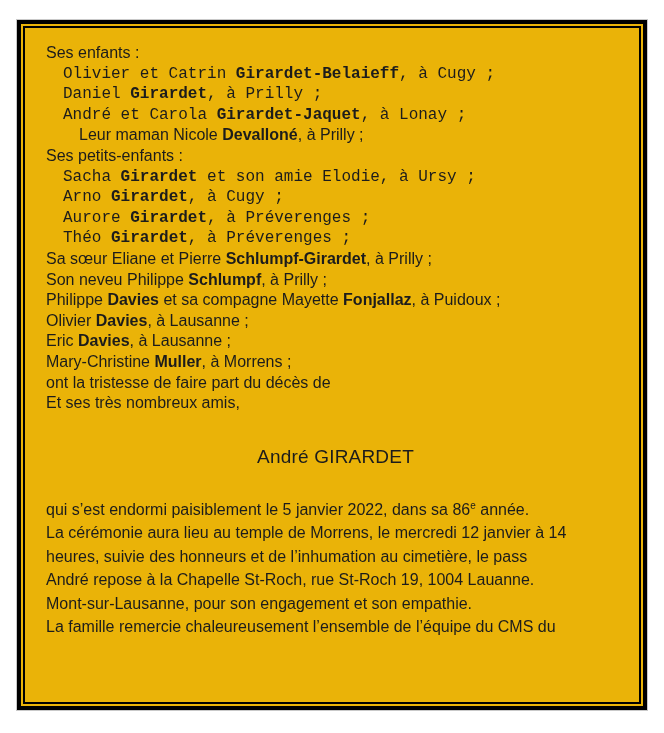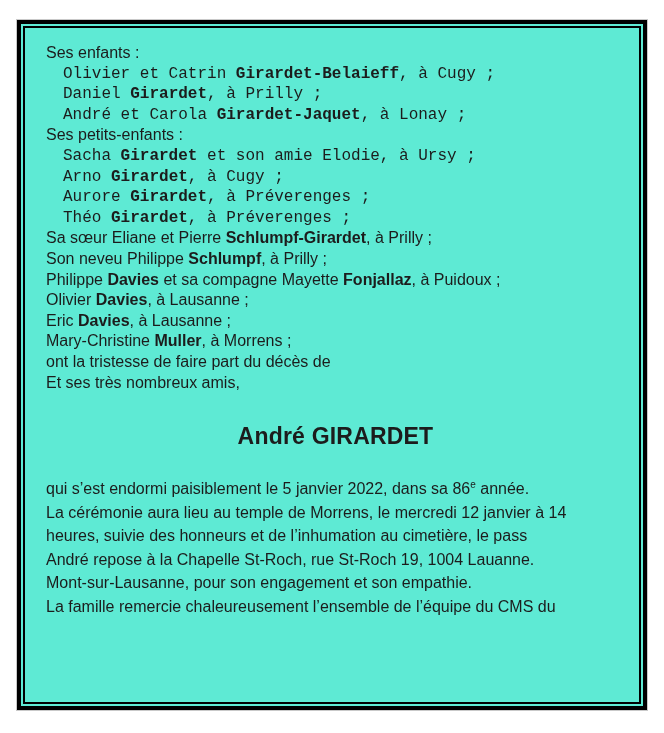--- a/index.html
+++ b/index.html
@@ -18,42 +18,42 @@
   .frame-outer {
     position: absolute;
     left: 17px;
     top: 20px;
     width: 630px;
     height: 690px;
     box-sizing: border-box;
     border: 4px solid #000000;
     outline: 1px solid #c9c9c9;
     padding: 2px;
-    background: #5eead4;
+    background: #eab308;
   }
   .frame-inner {
     box-sizing: border-box;
     width: 100%;
     height: 100%;
     border: 2px solid #000000;
     padding: 15px 14px 10px 21px;
     overflow: hidden;
   }
   .family-list { }
   .family-line {
     font-size: 16px;
     line-height: 20.6px;
     white-space: normal;
   }
   .indent-1 { padding-left: 17px; font-family: Liberation Mono, monospace; }
   .indent-2 { padding-left: 33px; }
   .b { font-weight: 700; }
   .title {
-    font-size: 23px;
-    font-weight: 700;
+    font-size: 19px;
+    font-weight: 400;
     text-align: center;
     margin: 30px 0 28px 0;
     line-height: 26px;
     letter-spacing: 0.2px;
   }
   .details { }
   .detail-line {
     font-size: 16px;
     line-height: 23.5px;
   }
@@ -66,20 +66,21 @@
 </head>
 <body style="color: rgb(28, 28, 28);">
 
 <div class="frame-outer">
   <div class="frame-inner">
     <div class="family-list">
         <div class="family-line"><span>Ses enfants :</span></div>
         <div class="family-line indent-1"><span>Olivier et Catrin </span><span class="b">Girardet-Belaieff</span><span>, à Cugy ;</span></div>
         <div class="family-line indent-1"><span>Daniel </span><span class="b">Girardet</span><span>, à Prilly ;</span></div>
         <div class="family-line indent-1"><span>André et Carola </span><span class="b">Girardet-Jaquet</span><span>, à Lonay ;</span></div>
+        <div class="family-line indent-2"><span>Leur maman Nicole </span><span class="b">Devalloné</span><span>, à Prilly ;</span></div>
         <div class="family-line"><span>Ses petits-enfants :</span></div>
         <div class="family-line indent-1"><span>Sacha </span><span class="b">Girardet</span><span> et son amie Elodie, à Ursy ;</span></div>
         <div class="family-line indent-1"><span>Arno </span><span class="b">Girardet</span><span>, à Cugy ;</span></div>
         <div class="family-line indent-1"><span>Aurore </span><span class="b">Girardet</span><span>, à Préverenges ;</span></div>
         <div class="family-line indent-1"><span>Théo </span><span class="b">Girardet</span><span>, à Préverenges ;</span></div>
         <div class="family-line"><span>Sa sœur Eliane et Pierre </span><span class="b">Schlumpf-Girardet</span><span>, à Prilly ;</span></div>
         <div class="family-line"><span>Son neveu Philippe </span><span class="b">Schlumpf</span><span>, à Prilly ;</span></div>
         <div class="family-line"><span>Philippe </span><span class="b">Davies</span><span> et sa compagne Mayette </span><span class="b">Fonjallaz</span><span>, à Puidoux ;</span></div>
         <div class="family-line"><span>Olivier </span><span class="b">Davies</span><span>, à Lausanne ;</span></div>
         <div class="family-line"><span>Eric </span><span class="b">Davies</span><span>, à Lausanne ;</span></div>

